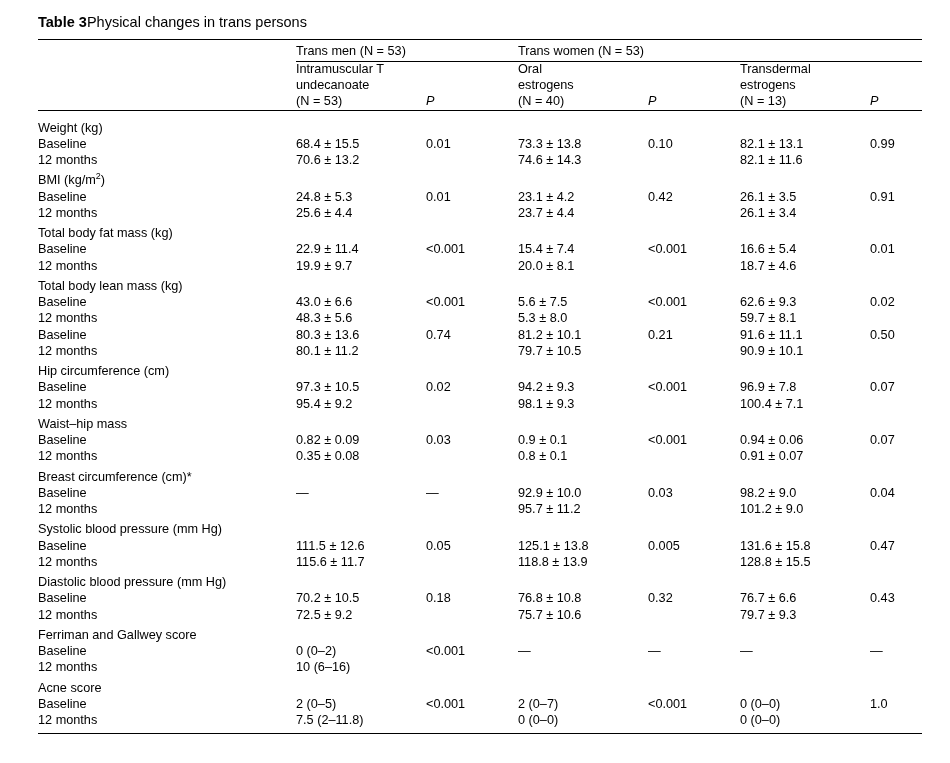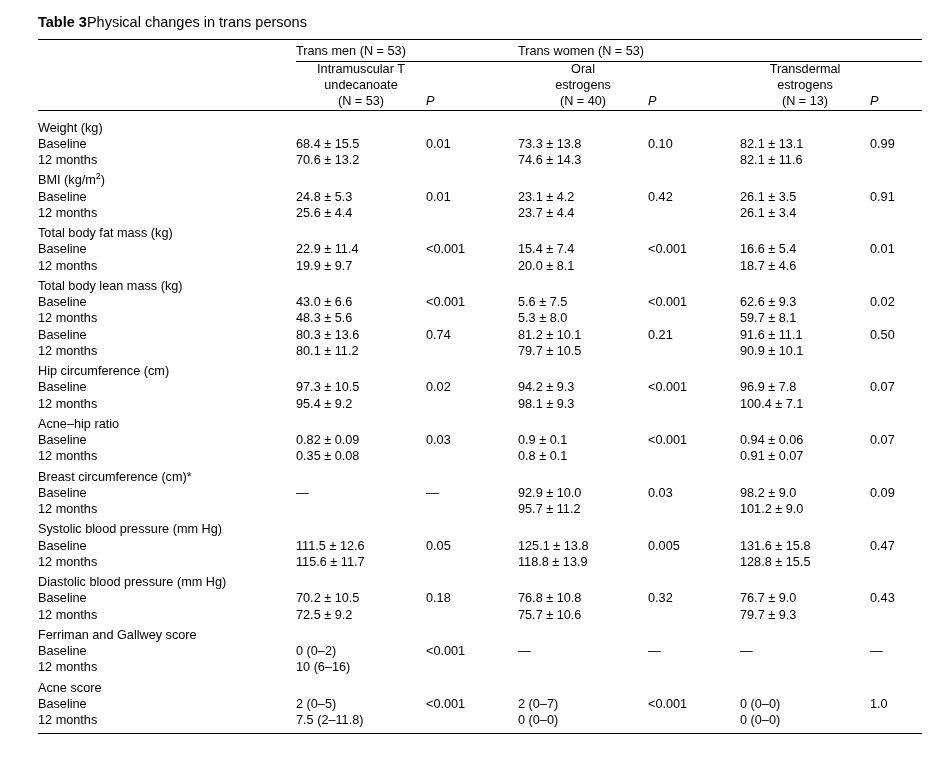--- a/index.html
+++ b/index.html
@@ -70,21 +70,21 @@
     border-bottom: 1px solid #000;
   }
   .grp-cell {
     padding-bottom: 3px !important;
   }
   .sub-row td {
     padding-top: 6px;
     padding-bottom: 4px;
     line-height: 1.25;
   }
-  .sub-row td .sub-line { display: block; text-align: center; }
+  .sub-row td .sub-line { display: block; }
   .pcell {
     font-style: italic;
   }
   .body-row td {
     padding-top: 2.0px;
     padding-bottom: 2.0px;
     line-height: 1.28;
   }
   .section-label {
     padding-top: 4px !important;
@@ -279,21 +279,21 @@
         <tr class="body-row">
           <td class="indent">12 months</td>
           <td>95.4 ± 9.2</td>
           <td></td>
           <td>98.1 ± 9.3</td>
           <td></td>
           <td>100.4 ± 7.1</td>
           <td></td>
         </tr>
         <tr class="body-row">
-          <td class="section-label" colspan="7">Acne–hip ratio</td>
+          <td class="section-label" colspan="7">Waist–hip mass</td>
         </tr>
         <tr class="body-row">
           <td class="indent">Baseline</td>
           <td>0.82 ± 0.09</td>
           <td>0.03</td>
           <td>0.9 ± 0.1</td>
           <td>&lt;0.001</td>
           <td>0.94 ± 0.06</td>
           <td>0.07</td>
         </tr>
@@ -309,21 +309,21 @@
         <tr class="body-row">
           <td class="section-label" colspan="7">Breast circumference (cm)*</td>
         </tr>
         <tr class="body-row">
           <td class="indent">Baseline</td>
           <td>—</td>
           <td>—</td>
           <td>92.9 ± 10.0</td>
           <td>0.03</td>
           <td>98.2 ± 9.0</td>
-          <td>0.09</td>
+          <td>0.04</td>
         </tr>
         <tr class="body-row">
           <td class="indent">12 months</td>
           <td></td>
           <td></td>
           <td>95.7 ± 11.2</td>
           <td></td>
           <td>101.2 ± 9.0</td>
           <td></td>
         </tr>
@@ -350,21 +350,21 @@
         </tr>
         <tr class="body-row">
           <td class="section-label" colspan="7">Diastolic blood pressure (mm Hg)</td>
         </tr>
         <tr class="body-row">
           <td class="indent">Baseline</td>
           <td>70.2 ± 10.5</td>
           <td>0.18</td>
           <td>76.8 ± 10.8</td>
           <td>0.32</td>
-          <td>76.7 ± 9.0</td>
+          <td>76.7 ± 6.6</td>
           <td>0.43</td>
         </tr>
         <tr class="body-row">
           <td class="indent">12 months</td>
           <td>72.5 ± 9.2</td>
           <td></td>
           <td>75.7 ± 10.6</td>
           <td></td>
           <td>79.7 ± 9.3</td>
           <td></td>

